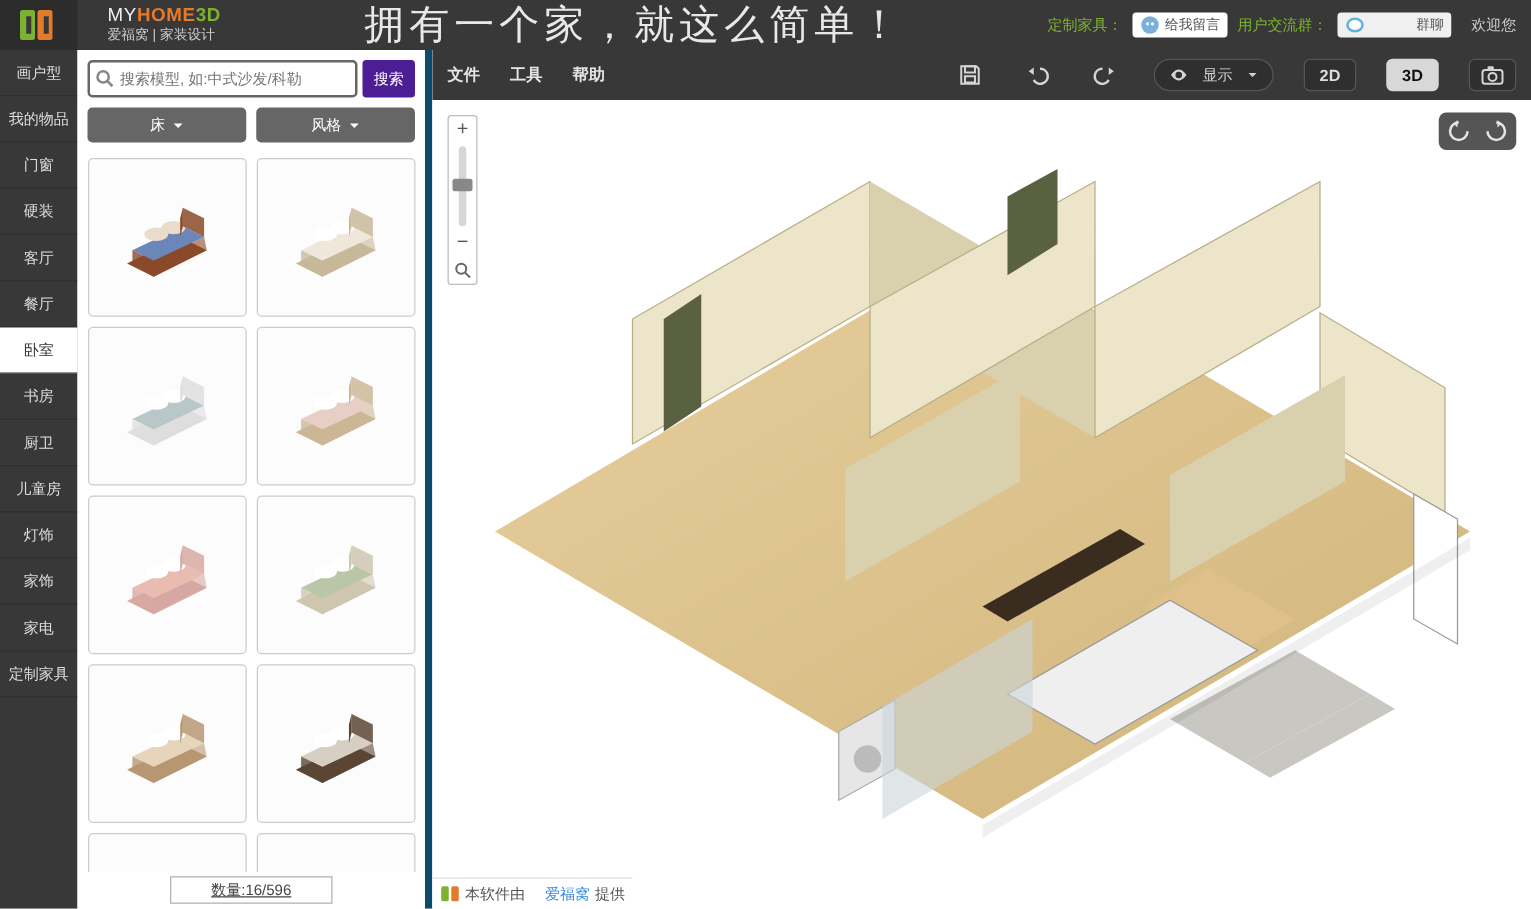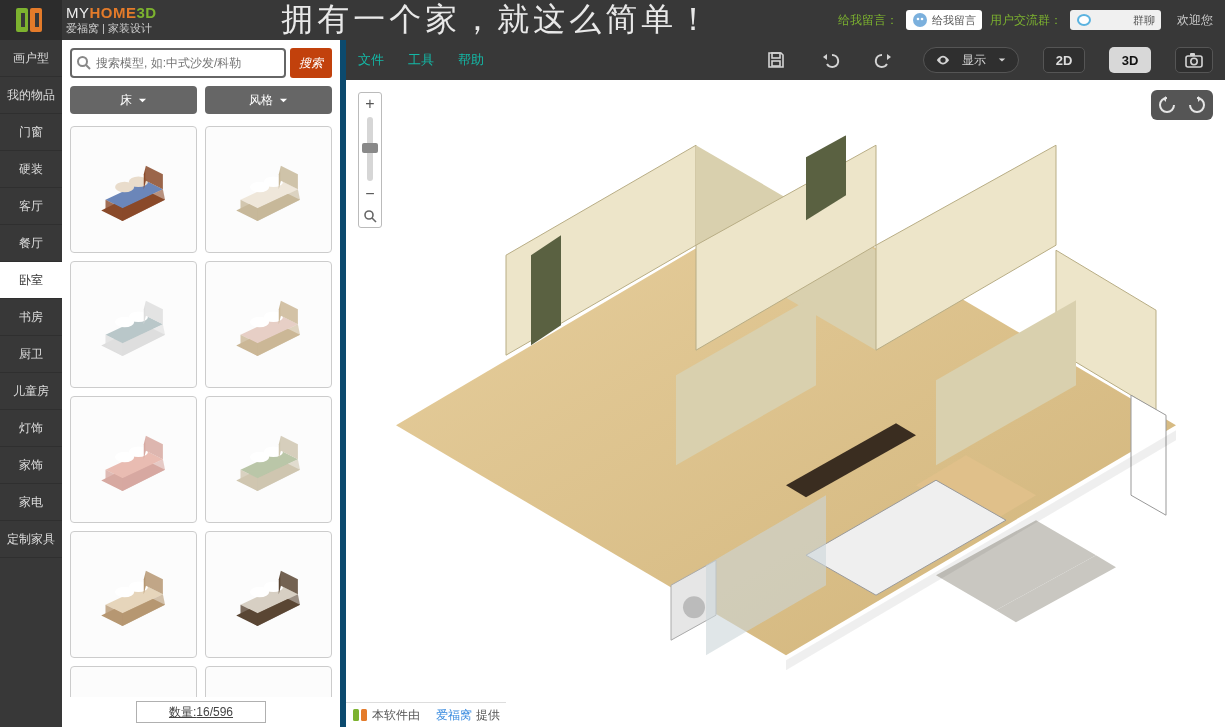--- a/index.html
+++ b/index.html
@@ -2,21 +2,21 @@
 <html><head>
 <meta charset="utf-8">
 <style>
 * { margin:0; padding:0; box-sizing:border-box; font-family:"Microsoft YaHei","SimHei",sans-serif; }
 html,body { width:1225px; height:727px; overflow:hidden; background:#fff; }
 
 
 .header { height:40px; background:#383838; display:flex; align-items:center; color:#d9d9d9; font-size:12px; }
 .logo-box { width:62px; height:40px; background:#2c2c2c; display:flex; align-items:center; justify-content:center; }
 .logo-box svg { width:34px; height:28px; }
-.brand { margin-left:4px; line-height:1.2; }
+.brand { margin-left:24px; line-height:1.2; }
 .brand .top { font-size:15px; color:#eee; letter-spacing:.5px; }
 .brand .top b.orange { color:#e47b2a; font-weight:bold; }
 .brand .top b.green  { color:#7cb22f; font-weight:bold; }
 .brand .sub { font-size:11px; color:#ccc; }
 .tagline { flex:1; text-align:center; font-family:Liberation Mono, monospace; font-size:32px; color:#e8e8e8; letter-spacing:4px; }
 .hdr-right { display:flex; align-items:center; gap:8px; padding-right:12px; font-size:12px; }
 .hdr-right span.lbl { color:#7cb22f; }
 .badge { display:inline-flex; align-items:center; gap:4px; background:#fff; border-radius:3px; padding:2px 6px; color:#555; font-size:11px; line-height:1; }
 .badge.chat { background:#f0f0f0;gap:41px; }
 .badge .ico { width:16px; height:16px; }
@@ -27,33 +27,33 @@
 .sidebar { width:62px; background:#383838; display:flex; flex-direction:column; }
 .sidebar .cat { height:37px; display:flex; align-items:center; justify-content:center; color:#ddd; font-size:12px; cursor:pointer; border-bottom:1px solid #2f2f2f; }
 .sidebar .cat.active { background:#fff; color:#333; }
 
 
 .lib { width:284px; background:#fff; border-right:6px solid #0c4a6e; display:flex; flex-direction:column; }
 .search-row { display:flex; gap:4px; padding:8px; align-items:center; }
 .search-box { flex:1; display:flex; align-items:center; border:2px solid #666; border-radius:4px; height:30px; padding:0 4px; }
 .search-box svg { width:16px; height:16px; fill:#888; margin-right:4px; }
 .search-box input { flex:1; border:none; outline:none; font-size:12px; background:transparent; }
-.search-btn { width:42px; height:30px; background:#c2410c; color:#fff; border:none; border-radius:3px; font-size:12px; cursor:pointer;font-style:italic; }
+.search-btn { width:42px; height:30px; background:#4c1d95; color:#fff; border:none; border-radius:3px; font-size:12px; cursor:pointer; }
 .filter-row { display:flex; gap:8px; padding:0 8px 8px; }
 .filter-btn { flex:1; height:28px; background:#666; color:#fff; border:none; border-radius:4px; font-size:12px; display:flex; align-items:center; justify-content:center; gap:6px; cursor:pointer; }
 .filter-btn svg { width:9px; height:9px; fill:#fff; }
 .grid { flex:1; overflow-y:auto; padding:4px 8px; display:grid; grid-template-columns:1fr 1fr; gap:8px; }
 .card { aspect-ratio:1/1; border:1px solid #ccc; border-radius:4px; background:#fcfcfc; display:flex; align-items:center; justify-content:center; cursor:pointer; }
 .card svg { width:85%; height:85%; }
 .count-bar { height:22px; border:1px solid #b0b0b0; background:#fff; margin:4px auto; width:130px; display:flex; align-items:center; justify-content:center; font-size:12px; color:#444;text-decoration:underline; }
 
 
 .canvas-wrap { flex:1; position:relative; background:#fff; display:flex; flex-direction:column; }
 .menu-bar { height:40px; background:#383838; display:flex; align-items:center; padding:0 12px; gap:24px; }
-.menu-bar .mitem { color:#14b8a6; font-size:13px; cursor:pointer; }
+.menu-bar .mitem { color:#e5e5e5; font-size:13px; cursor:pointer;font-weight:bold; }
 .menu-bar .spacer { flex:1; }
 .menu-bar .ico-btn { width:30px; height:28px; display:flex; align-items:center; justify-content:center; cursor:pointer; color:#d4d4d4; }
 .menu-bar .ico-btn svg { width:20px; height:20px; fill:#d4d4d4; }
 .menu-bar .ico-btn.next svg { transform:scaleX(-1); }
 .display-btn { display:flex; align-items:center; gap:12px; background:#2f2f2f; border:1px solid #555; border-radius:14px; height:26px; padding:0 12px; color:#d4d4d4; font-size:12px; cursor:pointer; }
 .display-btn svg { width:14px; height:14px; fill:#d4d4d4; }
 .mode-btn { width:42px; height:26px; border-radius:5px; display:flex; align-items:center; justify-content:center; font-size:13px; font-weight:bold; cursor:pointer; }
 .mode-btn.off { background:#2f2f2f; color:#ddd; border:1px solid #555; }
 .mode-btn.on  { background:#d8d8d8; color:#111; }
 .cam-btn { width:38px; height:26px; background:#2f2f2f; border:1px solid #555; border-radius:5px; display:flex; align-items:center; justify-content:center; cursor:pointer; }
@@ -94,21 +94,21 @@
         <rect x="7" y="7" width="4" height="14" fill="#383838"></rect>
         <rect x="21" y="7" width="4" height="14" fill="#383838"></rect>
       </svg>
   </div>
   <div class="brand">
     <div class="top"><span>MY</span><b class="orange">HOME</b><b class="green">3D</b></div>
     <div class="sub">爱福窝 | 家装设计</div>
   </div>
   <div class="tagline">拥有一个家，就这么简单！</div>
   <div class="hdr-right">
-    <span class="lbl">给我留言：</span>
+    <span class="lbl">定制家具：</span>
     <span class="badge">
       <svg class="ico" viewBox="0 0 16 16">
           <circle cx="8" cy="8" r="7" fill="#7bb0dd"></circle>
           <circle cx="6" cy="7" r="1.3" fill="#fff"></circle>
           <circle cx="10" cy="7" r="1.3" fill="#fff"></circle>
         </svg>
       <span>给我留言</span>
     </span>
     <span class="lbl">用户交流群：</span>
     <span class="badge chat">

